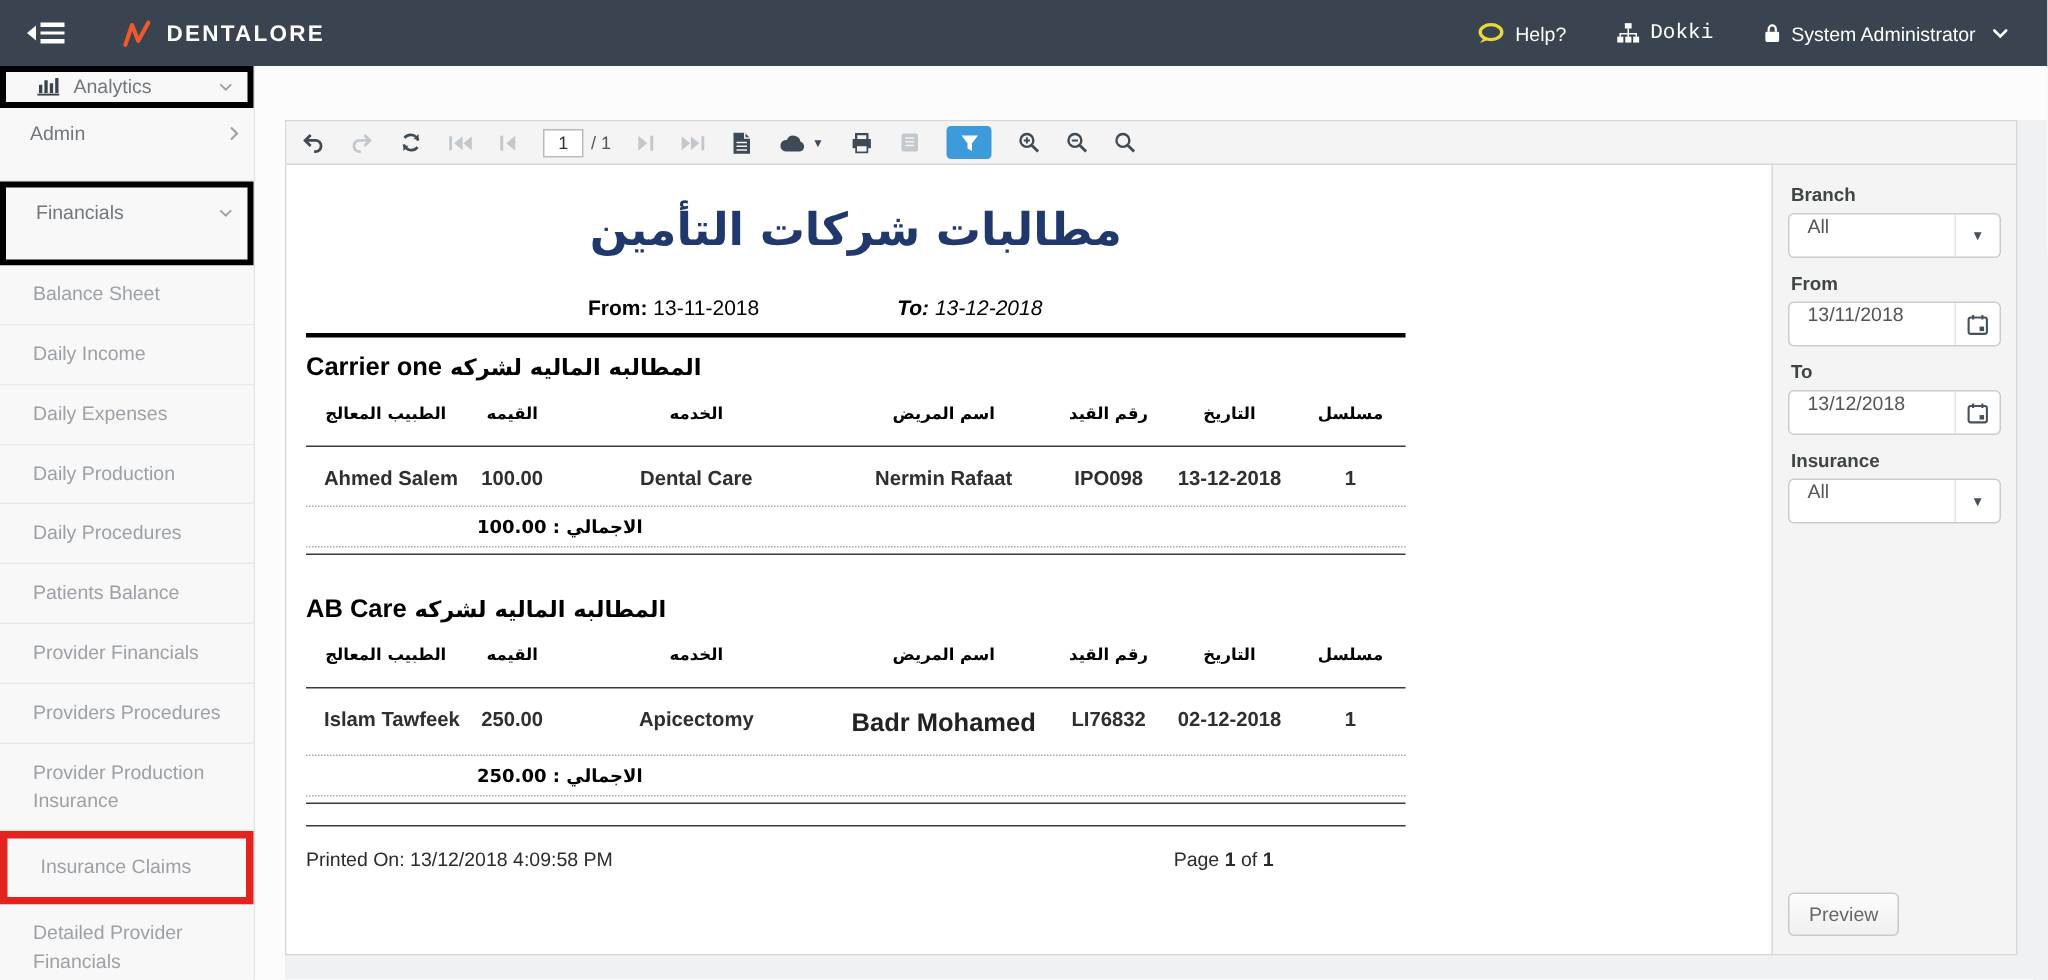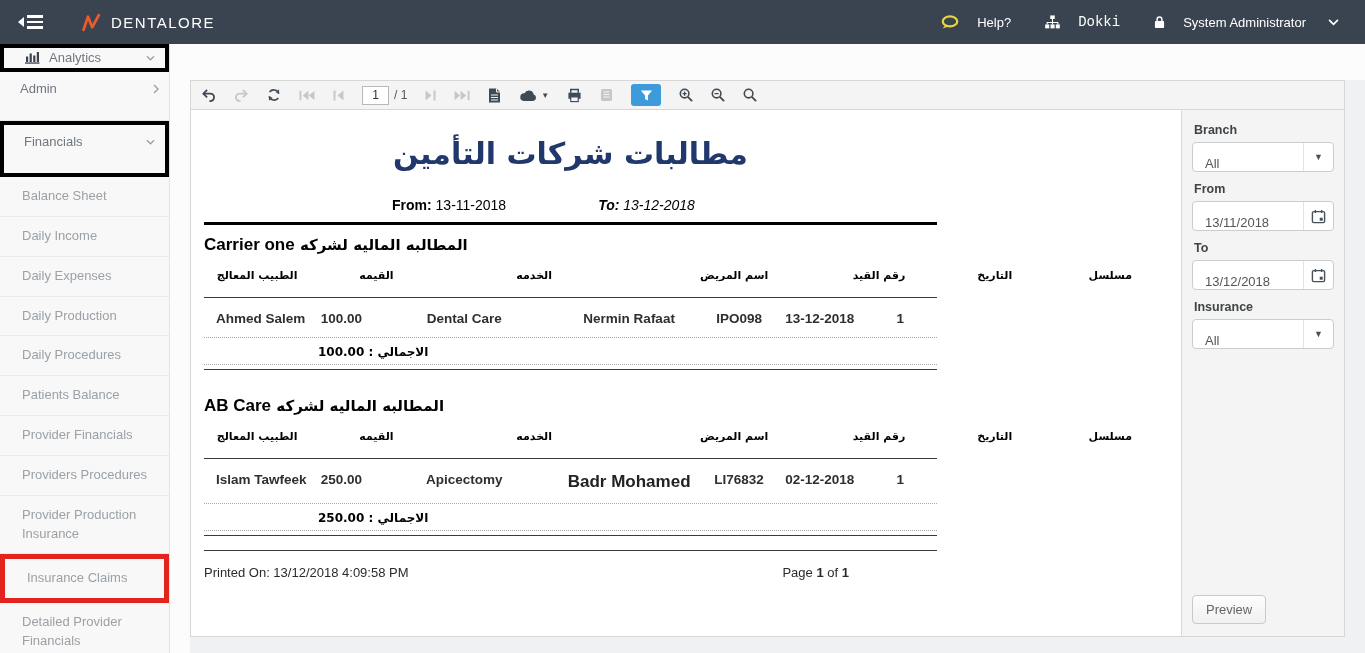--- a/index.html
+++ b/index.html
@@ -7,23 +7,23 @@
   body { font-family:"Liberation Sans",sans-serif; background:#eff1f3; position:relative; }
 
   
   .topbar { position:absolute; top:0; left:0; width:1365px; height:44px; background:#3a4450;
             display:flex; align-items:center; color:#fff; z-index:30; }
   .burger { margin-left:18px; display:flex; align-items:center; gap:3px; cursor:pointer; }
   .burger .tri { width:0; height:0; border-top:5px solid transparent; border-bottom:5px solid transparent; border-right:6px solid #fff; }
   .burger .bars { display:flex; flex-direction:column; gap:3px; }
   .burger .bars i { display:block; width:16px; height:2.5px; background:#fff; }
   .brand { display:flex; align-items:center; gap:8px; margin-left:38px; }
-  .brand-name { font-weight:normal; font-size:15px; letter-spacing:1.5px; }
+  .brand-name { font-weight:bold; font-size:15px; letter-spacing:1.5px; }
   .topbar-right { margin-left:auto; display:flex; align-items:center; gap:34px; padding-right:26px; }
-  .tb-item { display:flex; align-items:center; gap:18px; font-size:13px; cursor:pointer; }
+  .tb-item { display:flex; align-items:center; gap:7px; font-size:13px; cursor:pointer; }
   .tb-item.dokki { font-family:Liberation Mono, monospace; font-size:14px; }
   .chev-down-white { margin-left:4px; }
 
   
   .sidebar { position:absolute; top:44px; left:0; width:170px; bottom:0; background:#f8f8f8;
              border-right:1px solid #e3e3e3; z-index:20; }
   .sb-item { border-bottom:1px solid #e9e9e9; display:flex; align-items:center; cursor:pointer; background:#f8f8f8; }
   .sb-item.parent { padding:9px 10px 24px 20px; color:#70777e; font-size:13px; }
   .sb-item.sub { padding:10px 12px 10px 22px; color:#9ba1a6; font-size:13px; line-height:1.45; }
   .sb-item .sb-label { flex:1; }
@@ -61,21 +61,21 @@
             font-size:30px; color:#20386b; margin-top:12px; }
   .fromto { display:flex; margin-top:26px; font-size:14px; color:#000; }
   .fromto .grp1 { margin-left:188px; }
   .fromto .grp2 { margin-left:92px;font-style:italic; }
   .fromto b { font-weight:bold; }
   .thickline { border-top:3px solid #000; margin-top:9px; }
   .sec-header { text-align:left; direction:rtl; margin-top:10px; font-family:"DejaVu Sans",sans-serif;
                 font-weight:bold; color:#000; font-size:15px; }
   .sec-header .company { font-family:"Liberation Sans",sans-serif; font-size:17px; font-weight:bold; }
   .tbl { display:grid; grid-template-columns:14.5% 8.5% 25% 20% 10% 12% 10%; width:100%; }
-  .cols { margin-top:14px; padding-bottom:15px; border-bottom:1.5px solid #3a3a3a;gap:35px; }
+  .cols { margin-top:14px; padding-bottom:15px; border-bottom:1.5px solid #3a3a3a; }
   .cols .hcell { font-family:"DejaVu Sans",sans-serif; font-weight:bold; font-size:11px; color:#000;
                  text-align:center; direction:rtl; }
   .drow { padding:13px 0 11px 0; font-size:13.5px; color:#2f2f2f;font-weight:bold; }
   .drow .dcell { text-align:center; }
   .drow .dcell.doctor { text-align:left; padding-left:12px; }
   .drow .dcell.patient-big { font-size:17px; color:#222; }
   .total-row { border-top:1px dotted #a8a8a8; border-bottom:1px dotted #a8a8a8; padding:4px 0; }
   .total-inner { direction:rtl; display:inline-block; margin-left:114px; font-family:"DejaVu Sans",sans-serif;
                  font-weight:bold; font-size:12px; color:#000; }
   .sec-endline { border-top:1.5px solid #3a3a3a; margin-top:4px; }
@@ -84,21 +84,21 @@
   .rfooter { display:flex; justify-content:space-between; margin-top:14px; font-size:13px; color:#2b2b2b; }
   .rfooter .pageinfo { margin-right:88px; }
   .rfooter b { font-weight:bold; }
 
   
   .fpanel { width:163px; flex:none; background:#f4f4f4; border-left:1px solid #d9d9d9; position:relative;
             padding:11px 10px; }
   .flabel { font-size:12.5px; font-weight:bold; color:#3f4446; margin:10px 0 5px 2px; }
   .flabel.first { margin-top:2px; }
   .fcontrol { background:#fff; border:1px solid #c9ccd0; border-radius:4px; height:30px; display:flex;
-              align-items:flex-end; overflow:hidden; }
+              align-items:flex-start; overflow:hidden; }
   .fcontrol .fval { flex:1; padding-left:12px; font-size:13px; color:#555; border:none; outline:none;
                     background:transparent; min-width:0; font-family:"Liberation Sans",sans-serif; }
   .fcontrol .fbtn { width:30px; align-self:stretch; display:flex; align-items:center; justify-content:center;
                     border-left:1px solid #e4e4e4; cursor:pointer; color:#46515d; }
   .fcontrol .fbtn .arr { font-size:9px; }
   .preview-btn { position:absolute; bottom:12px; left:10px; padding:6px 13px; font-size:13px; color:#666;
                  background:linear-gradient(#fdfdfd,#f0f0f0); border:1px solid #c9c9c9; border-radius:4px;
                  cursor:pointer; font-family:"Liberation Sans",sans-serif; }
   svg { display:block; }
 </style>

